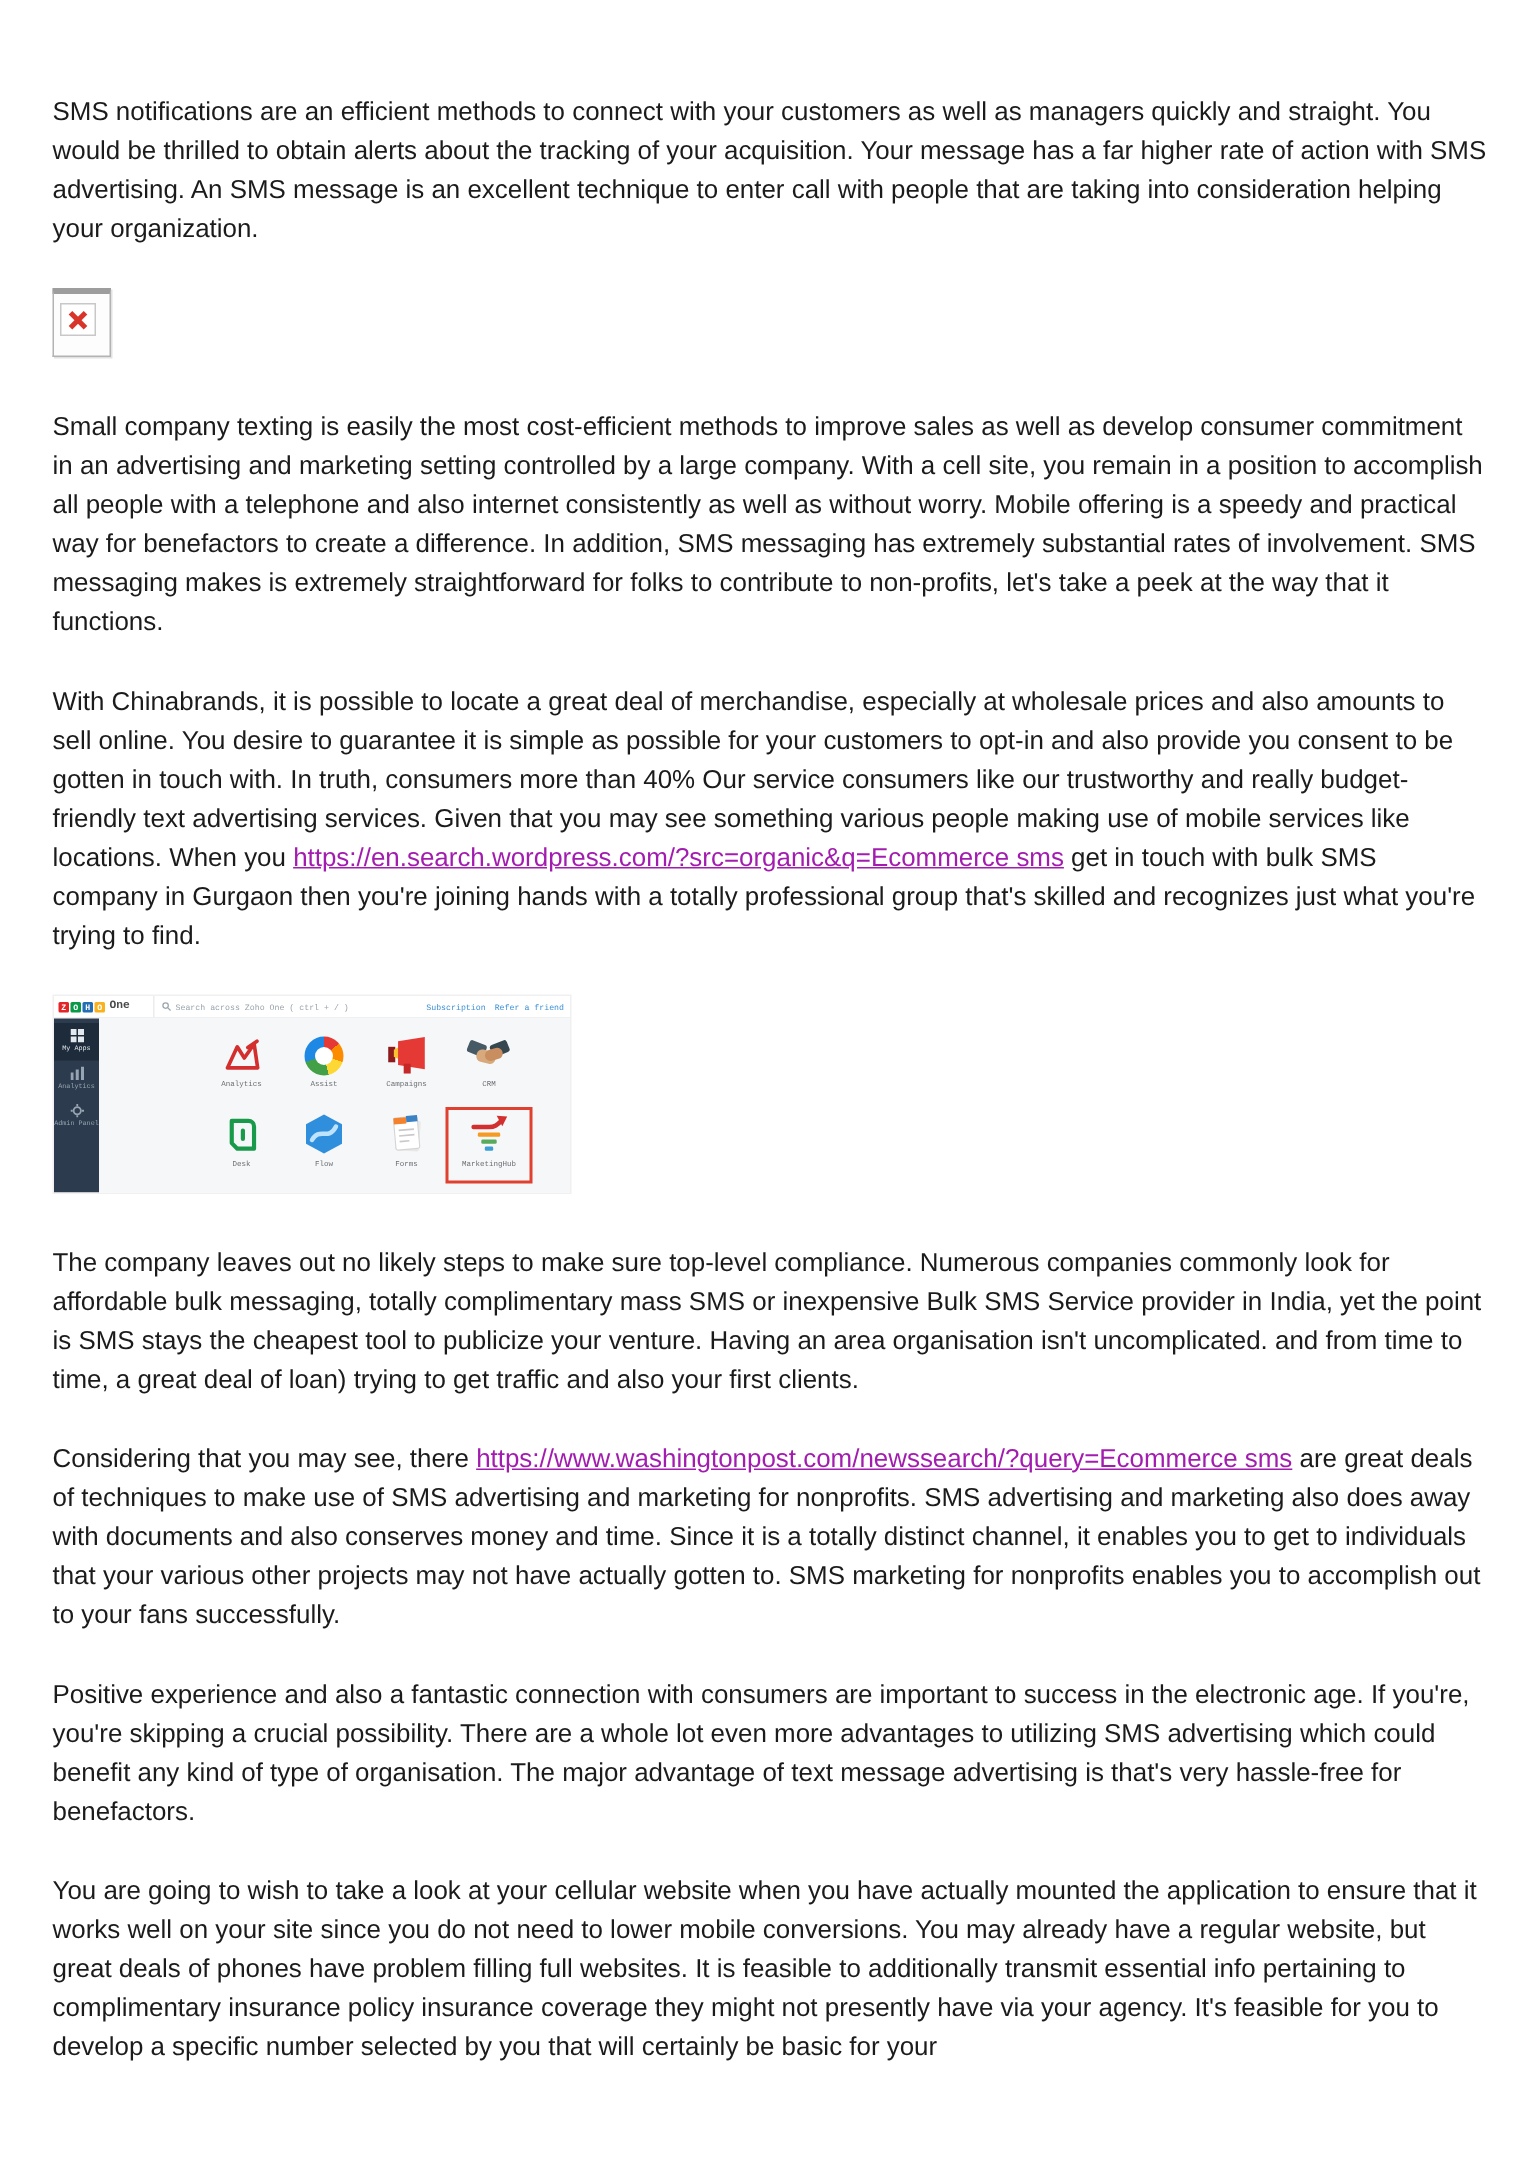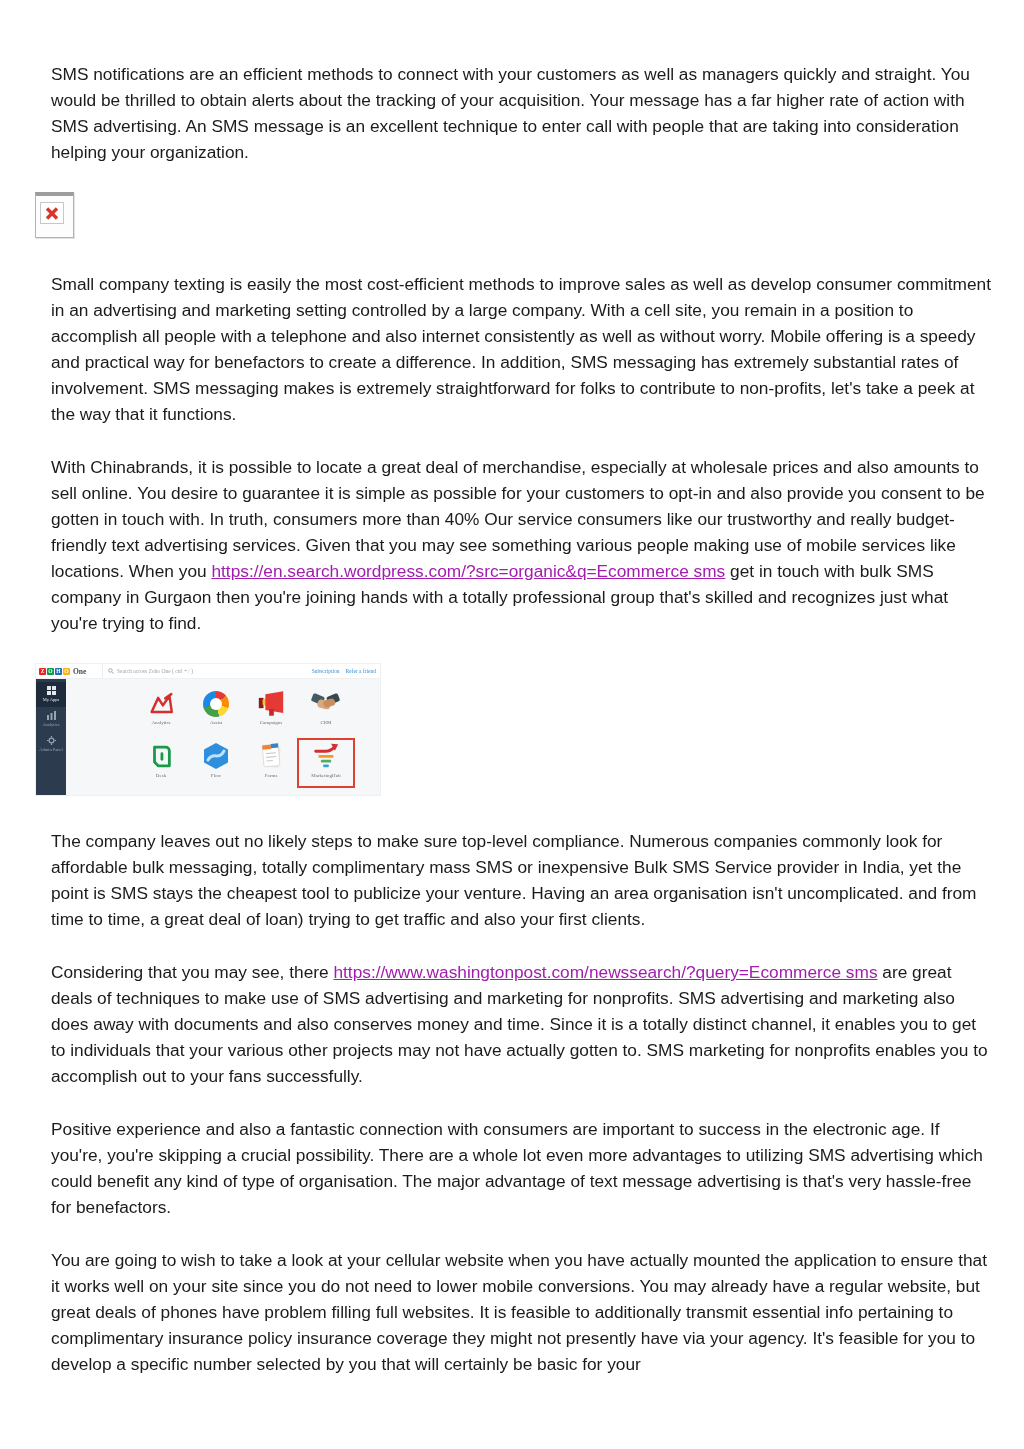--- a/index.html
+++ b/index.html
@@ -3,42 +3,42 @@
 <meta charset="utf-8">
 <style>
   * { margin:0; padding:0; box-sizing:border-box; }
   html,body { background:#ffffff; }
   body {
     width:1024px; height:1449px; position:relative; overflow:hidden;
     font-family:"Liberation Sans", sans-serif; color:#1b1b1b;
   }
   .doc { position:absolute; left:35px; top:61px; width:956px; }
   .body-text {
-    font-size:17.3px; line-height:26px; margin:0 0 27px 16px; color:#1b1b1b;
+    font-size:17.3px; line-height:26px; margin:0 0 27px 0; color:#1b1b1b;
   }
   .doc-link { color:#a21caf; text-decoration:underline; cursor:pointer; word-break:break-all; }
 
   
   .broken-img {
     width:39px; height:46px; background:#fdfdfd;
     border:1px solid #b3b3b3; border-top:4px solid #9d9d9d;
     box-shadow:1px 1px 0 #e2e2e2; position:relative;
     margin:3px 0 33px 0;
   }
   .broken-inner {
     position:absolute; left:4px; top:6px; width:24px; height:22px;
     border:1px solid #c8c8c8; background:#ffffff;
     display:flex; align-items:center; justify-content:center;
   }
 
   
   .zoho {
     width:346px; height:133px; position:relative; background:#ffffff;
     margin:0 0 32px 0; border:1px solid #f0f0f0; overflow:hidden;
-    font-family:Liberation Serif, serif;
+    font-family:Liberation Mono, monospace;
   }
   .z-topbar {
     position:absolute; top:0; left:0; right:0; height:15px; background:#fff;
     border-bottom:1px solid #eef0f2; display:flex; align-items:center;
   }
   .z-logo { width:66px; flex:0 0 66px; display:flex; align-items:center; padding-left:3px; }
   .z-logo-block {
     width:7px; height:7px; margin-right:1px; border-radius:1px; color:#fff;
     font-size:5.5px; font-weight:bold; display:flex; align-items:center; justify-content:center;
   }

